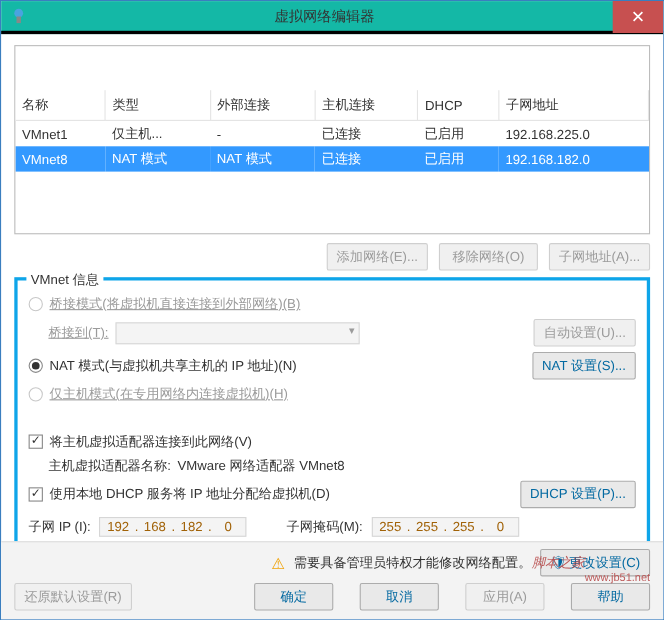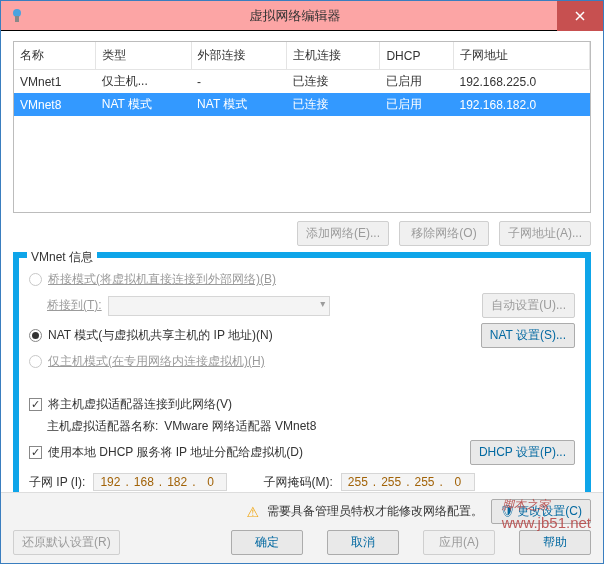--- a/index.html
+++ b/index.html
@@ -1,39 +1,39 @@
 <!DOCTYPE html>
 <html><head>
 <meta charset="utf-8">
 <style>
 * { box-sizing: border-box; margin: 0; padding: 0; font-family: "Microsoft YaHei", SimSun, Arial, sans-serif; font-size: 12px; }
 body { background: #fff; width: 604px; height: 564px; position: relative; border: 1px solid #3a7ebf; overflow: hidden; }
 
 
-.titlebar { height: 30px; background: #fca5a5; display: flex; align-items: center; border-bottom: 1px solid #000000; }
+.titlebar { height: 30px; background: #14b8a6; display: flex; align-items: center; border-bottom: 3px solid #000000; }
 .titlebar .icon { width: 20px; height: 20px; margin: 0 6px; display: flex; align-items: center; justify-content: center; }
 .titlebar .title { flex: 1; text-align: center; color: #333; font-size: 13px; }
 .titlebar .close { width: 46px; height: 30px; background: #c75050; color: #fff; display: flex; align-items: center; justify-content: center; font-size: 14px; }
 
 .content { padding: 10px 12px 0; }
 
 
 .table-wrap { border: 1px solid #bcbcbc; background: #fff; height: 172px; overflow: hidden; }
-.tbl { width: 100%; border-collapse: collapse; }
+.tbl { width: 100%; border-collapse: collapse; margin-top: 40px; }
 .tbl th { text-align: left; font-weight: normal; padding: 5px 6px; border-right: 1px solid #e4e4e4; border-bottom: 1px solid #e4e4e4; background: #fff; color: #333; }
 .tbl td { padding: 3px 6px; color: #333; }
 .tbl tr.sel td { background: #3399ff; color: #fff; }
 
 
 .tblbar { display: flex; justify-content: flex-end; gap: 10px; margin: 8px 0 6px; }
 .btn { padding: 3px 8px; border: 1px solid #acacac; background: #e9e9e9; color: #0369a1; border-radius: 2px; font-size: 12px; min-width: 90px; text-align: center; }
 .btn.disabled { color: #9b9b9b; border-color: #cfcfcf; background: #f0f0f0; }
 
 
-.group { border: 6px solid #0ea5e9; padding: 8px 10px 10px; position: relative; margin-top: 4px; }
+.group { border: 3px solid #0ea5e9; padding: 8px 10px 10px; position: relative; margin-top: 4px; }
 .group-title { position: absolute; top: -9px; left: 8px; background: #fff; padding: 0 4px; color: #333; }
 .row { display: flex; align-items: center; margin: 5px 0; gap: 6px; }
 .radio, .check { width: 13px; height: 13px; border: 1px solid #888; display: inline-flex; align-items: center; justify-content: center; border-radius: 50%; flex-shrink: 0; }
 .radio.sel::after { content: ""; width: 7px; height: 7px; background: #333; border-radius: 50%; }
 .radio.dis { border-color: #c8c8c8; }
 .check { border-radius: 0; }
 .check.on::after { content: "✓"; font-size: 11px; line-height: 1; color: #333; }
 .lbl { color: #333; }
 .lbl.dis { color: #9b9b9b; text-decoration: underline; }
 .indent { margin-left: 18px; }
@@ -50,21 +50,21 @@
 
 .footer { position: absolute; bottom: 0; left: 0; right: 0; border-top: 1px solid #ddd; padding: 6px 12px 8px; background: #f3f3f3; }
 .footer .warnrow { display: flex; align-items: center; justify-content: flex-end; gap: 8px; margin-bottom: 6px; }
 .warn-icon::before { content: "⚠"; color: #f0a30a; font-size: 14px; }
 .shield::before { content: "🛡"; font-size: 12px; margin-right: 2px; }
 .footer .btnrow { display: flex; align-items: center; gap: 24px; }
 .footer .spacer { flex: 1; }
 .footer .btnrow .btn { min-width: 72px; }
 
 .watermark { position: absolute; right: 12px; bottom: 32px; color: #b84a4a; font-style: italic; font-family: 'Segoe Script', cursive; font-size: 18px; opacity: 0.9; }
-.watermark .sub { font-size: 15px; color: #b84a4a; font-style: normal; display: block; text-align: right; }
+.watermark .sub { font-size: 10px; color: #b84a4a; font-style: normal; display: block; text-align: right; margin-left: 48px; }
 </style>
 </head>
 <body>
 
 <div class="titlebar">
   <span class="icon">
     <svg width="16" height="16" viewBox="0 0 16 16">
         <circle cx="8" cy="5" r="4" fill="#4aa3df"></circle>
         <rect x="6" y="8" width="4" height="6" fill="#888"></rect>
       </svg>

